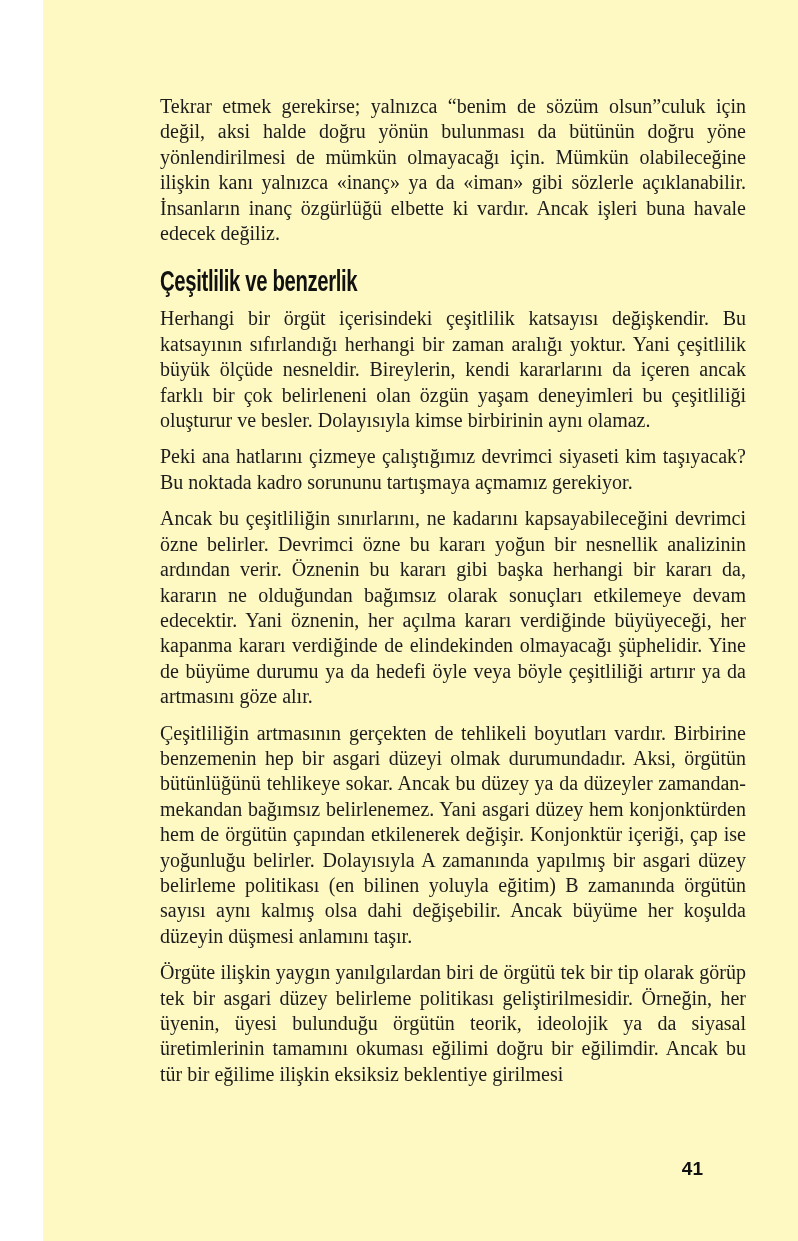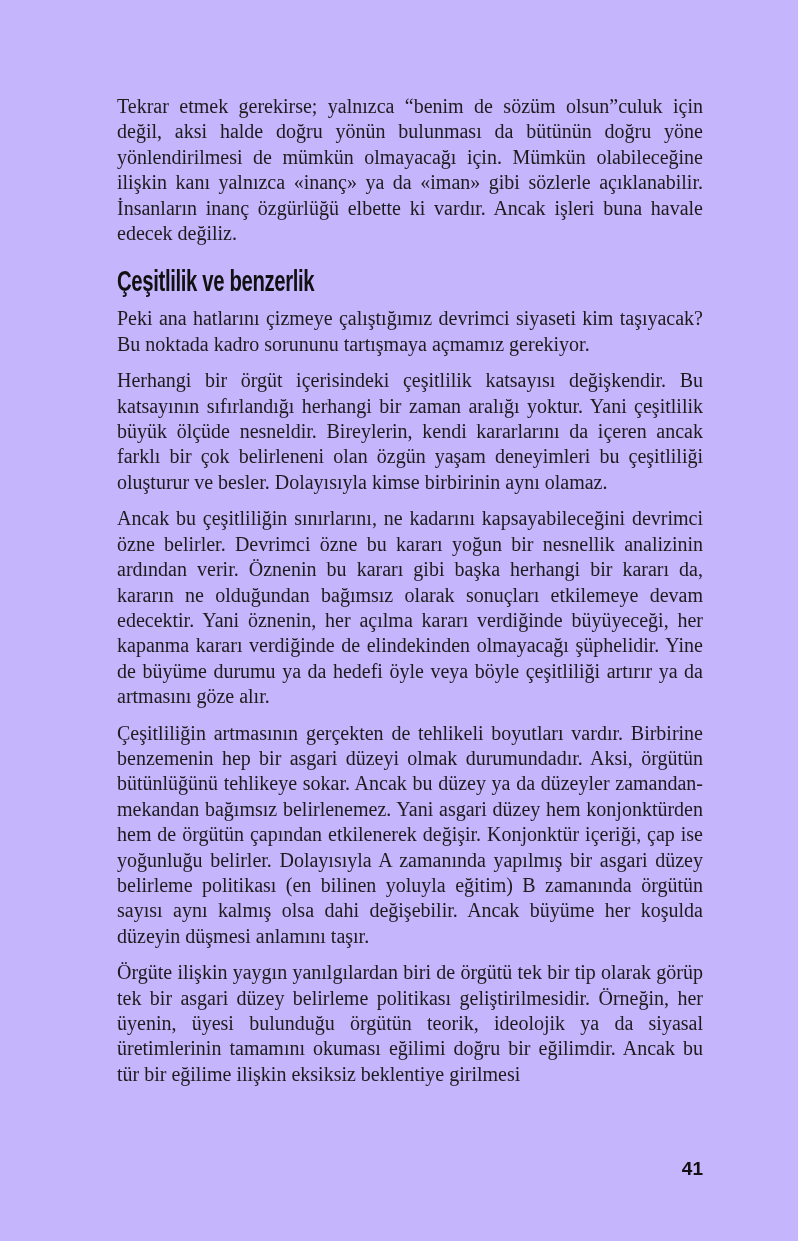--- a/index.html
+++ b/index.html
@@ -10,21 +10,22 @@
   body {
     width: 798px;
     height: 1241px;
     position: relative;
     overflow: hidden;
     font-family: "Liberation Serif", serif;
   }
   .page {
     position: absolute;
     inset: 0;
-    background: #c4b5fd;
+    background: #fef9c3;
+    margin-left: 43px;
   }
   .text-block {
     position: absolute;
     left: 117px;
     top: 94px;
     width: 586px;
   }
   .text-block p {
     margin: 0 0 11px 0;
     font-family: "Liberation Serif", serif;
@@ -62,23 +63,23 @@
 <body>
 
 <div class="page">
 
   <div class="text-block">
 
     <p>Tekrar etmek gerekirse; yalnızca “benim de sözüm olsun”culuk için değil, aksi halde doğru yönün bulunması da bütünün doğru yöne yönlendirilmesi de mümkün olmayacağı için. Mümkün olabileceğine ilişkin kanı yalnızca «inanç» ya da «iman» gibi sözlerle açıklanabilir. İnsanların inanç özgürlüğü elbette ki vardır. Ancak işleri buna havale edecek değiliz.</p>
 
     <h2>Çeşitlilik ve benzerlik</h2>
 
+    <p>Herhangi bir örgüt içerisindeki çeşitlilik katsayısı değişkendir. Bu katsayının sıfırlandığı herhangi bir zaman aralığı yoktur. Yani çe­şitlilik büyük ölçüde nesneldir. Bireylerin, kendi kararlarını da içe­ren ancak farklı bir çok belirleneni olan özgün yaşam deneyimleri bu çeşitliliği oluşturur ve besler.  Dolayısıyla kimse birbirinin aynı olamaz.</p>
+
     <p>Peki ana hatlarını çizmeye çalıştığımız devrimci siyaseti kim taşı­yacak? Bu noktada kadro sorununu tartışmaya açmamız gerekiyor.</p>
-
-    <p>Herhangi bir örgüt içerisindeki çeşitlilik katsayısı değişkendir. Bu katsayının sıfırlandığı herhangi bir zaman aralığı yoktur. Yani çe­şitlilik büyük ölçüde nesneldir. Bireylerin, kendi kararlarını da içe­ren ancak farklı bir çok belirleneni olan özgün yaşam deneyimleri bu çeşitliliği oluşturur ve besler.  Dolayısıyla kimse birbirinin aynı olamaz.</p>
 
     <p>Ancak bu çeşitliliğin sınırlarını, ne kadarını kapsayabileceğini dev­rimci özne belirler. Devrimci özne bu kararı yoğun bir nesnellik analizinin ardından verir. Öznenin bu kararı gibi başka herhangi bir kararı da, kararın ne olduğundan bağımsız olarak sonuçları etkile­meye devam edecektir. Yani öznenin, her açılma kararı verdiğinde büyüyeceği, her kapanma kararı verdiğinde de elindekinden olma­yacağı şüphelidir. Yine de büyüme durumu ya da hedefi öyle veya böyle çeşitliliği artırır ya da artmasını göze alır.</p>
 
     <p>Çeşitliliğin artmasının gerçekten de tehlikeli boyutları vardır. Birbirine benzemenin hep bir asgari düzeyi olmak durumundadır. Aksi, örgütün bütünlüğünü tehlikeye sokar. Ancak bu düzey ya da düzeyler zamandan-mekandan bağımsız belirlenemez. Yani asgari düzey hem konjonktürden hem de örgütün çapından etkilenerek değişir. Konjonktür içeriği, çap ise yoğunluğu belirler. Dolayısıyla A zamanında yapılmış bir asgari düzey belirleme politikası (en bi­linen yoluyla eğitim) B zamanında örgütün sayısı aynı kalmış olsa dahi değişebilir. Ancak büyüme her koşulda düzeyin düşmesi anla­mını taşır.</p>
 
     <p>Örgüte ilişkin yaygın yanılgılardan biri de örgütü tek bir tip olarak görüp tek bir asgari düzey belirleme politikası geliştirilmesidir. Örneğin, her üyenin, üyesi bulunduğu örgütün teorik, ideolojik ya da siyasal üretimlerinin tamamını okuması eğilimi doğru bir eği­limdir. Ancak bu tür bir eğilime ilişkin eksiksiz beklentiye girilmesi</p>
 
   </div>
 
   <span class="page-number">41</span>

